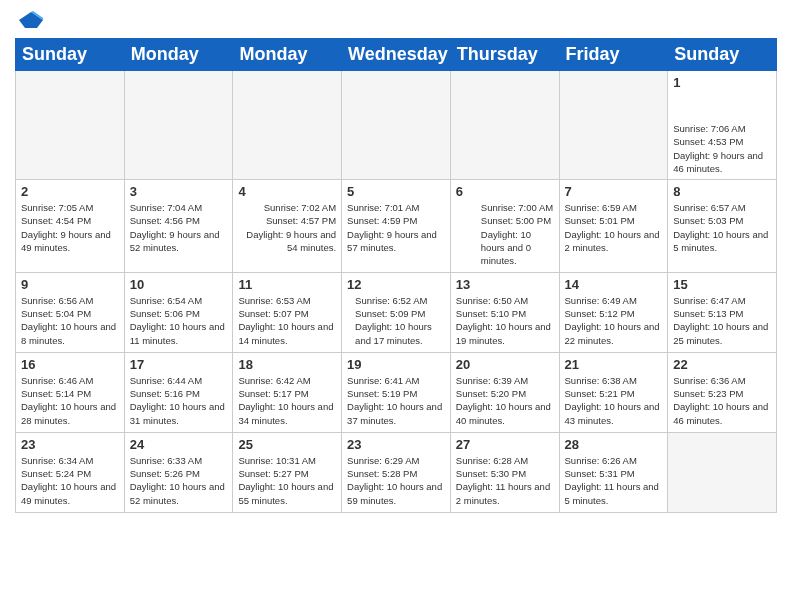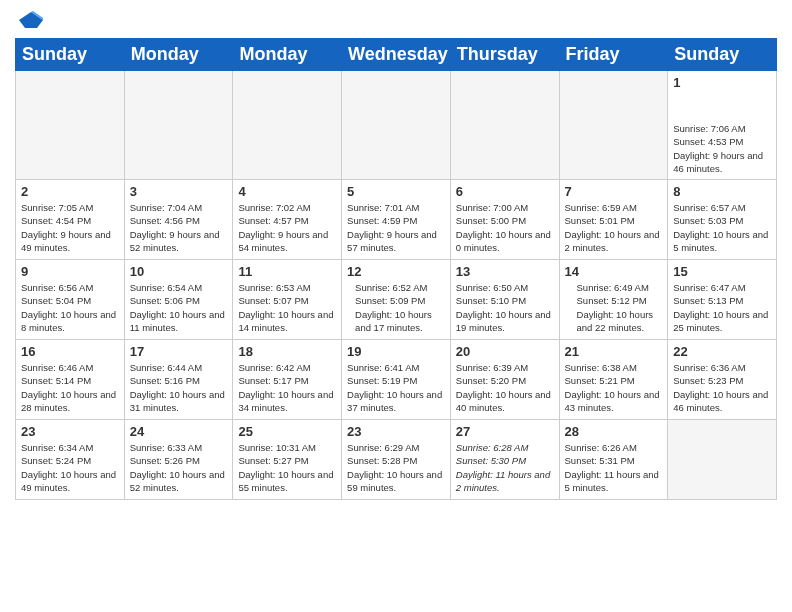--- a/index.html
+++ b/index.html
@@ -79,33 +79,33 @@
 Daylight: 9 hours and 49 minutes.</div>
           </td>
           <td>
             <div class="day-num">3</div>
             <div class="day-info" style="white-space: pre-line;">Sunrise: 7:04 AM
 Sunset: 4:56 PM
 Daylight: 9 hours and 52 minutes.</div>
           </td>
           <td>
             <div class="day-num">4</div>
-            <div class="day-info" style="white-space: pre-line;">Sunrise: 7:02 AM
+            <div class="day-info" style="white-space: pre-line; text-align: right;">Sunrise: 7:02 AM
 Sunset: 4:57 PM
 Daylight: 9 hours and 54 minutes.</div>
           </td>
           <td>
             <div class="day-num">5</div>
             <div class="day-info" style="white-space: pre-line;">Sunrise: 7:01 AM
 Sunset: 4:59 PM
 Daylight: 9 hours and 57 minutes.</div>
           </td>
           <td>
             <div class="day-num">6</div>
-            <div class="day-info" style="white-space: pre-line;">Sunrise: 7:00 AM
+            <div class="day-info" style="white-space: pre-line; margin-left: 25px;">Sunrise: 7:00 AM
 Sunset: 5:00 PM
 Daylight: 10 hours and 0 minutes.</div>
           </td>
           <td>
             <div class="day-num">7</div>
             <div class="day-info" style="white-space: pre-line;">Sunrise: 6:59 AM
 Sunset: 5:01 PM
 Daylight: 10 hours and 2 minutes.</div>
           </td>
           <td>
@@ -141,21 +141,21 @@
 Daylight: 10 hours and 17 minutes.</div>
           </td>
           <td>
             <div class="day-num">13</div>
             <div class="day-info" style="white-space: pre-line;">Sunrise: 6:50 AM
 Sunset: 5:10 PM
 Daylight: 10 hours and 19 minutes.</div>
           </td>
           <td>
             <div class="day-num">14</div>
-            <div class="day-info" style="white-space: pre-line; margin-left: 12px;">Sunrise: 6:49 AM
+            <div class="day-info" style="white-space: pre-line;">Sunrise: 6:49 AM
 Sunset: 5:12 PM
 Daylight: 10 hours and 22 minutes.</div>
           </td>
           <td>
             <div class="day-num">15</div>
             <div class="day-info" style="white-space: pre-line;">Sunrise: 6:47 AM
 Sunset: 5:13 PM
 Daylight: 10 hours and 25 minutes.</div>
           </td>
         </tr>
@@ -223,21 +223,21 @@
 Daylight: 10 hours and 55 minutes.</div>
           </td>
           <td>
             <div class="day-num">23</div>
             <div class="day-info" style="white-space: pre-line;">Sunrise: 6:29 AM
 Sunset: 5:28 PM
 Daylight: 10 hours and 59 minutes.</div>
           </td>
           <td>
             <div class="day-num">27</div>
-            <div class="day-info" style="white-space: pre-line; font-style: italic;">Sunrise: 6:28 AM
+            <div class="day-info" style="white-space: pre-line;">Sunrise: 6:28 AM
 Sunset: 5:30 PM
 Daylight: 11 hours and 2 minutes.</div>
           </td>
           <td>
             <div class="day-num">28</div>
             <div class="day-info" style="white-space: pre-line;">Sunrise: 6:26 AM
 Sunset: 5:31 PM
 Daylight: 11 hours and 5 minutes.</div>
           </td>
           <td class="empty"></td>

